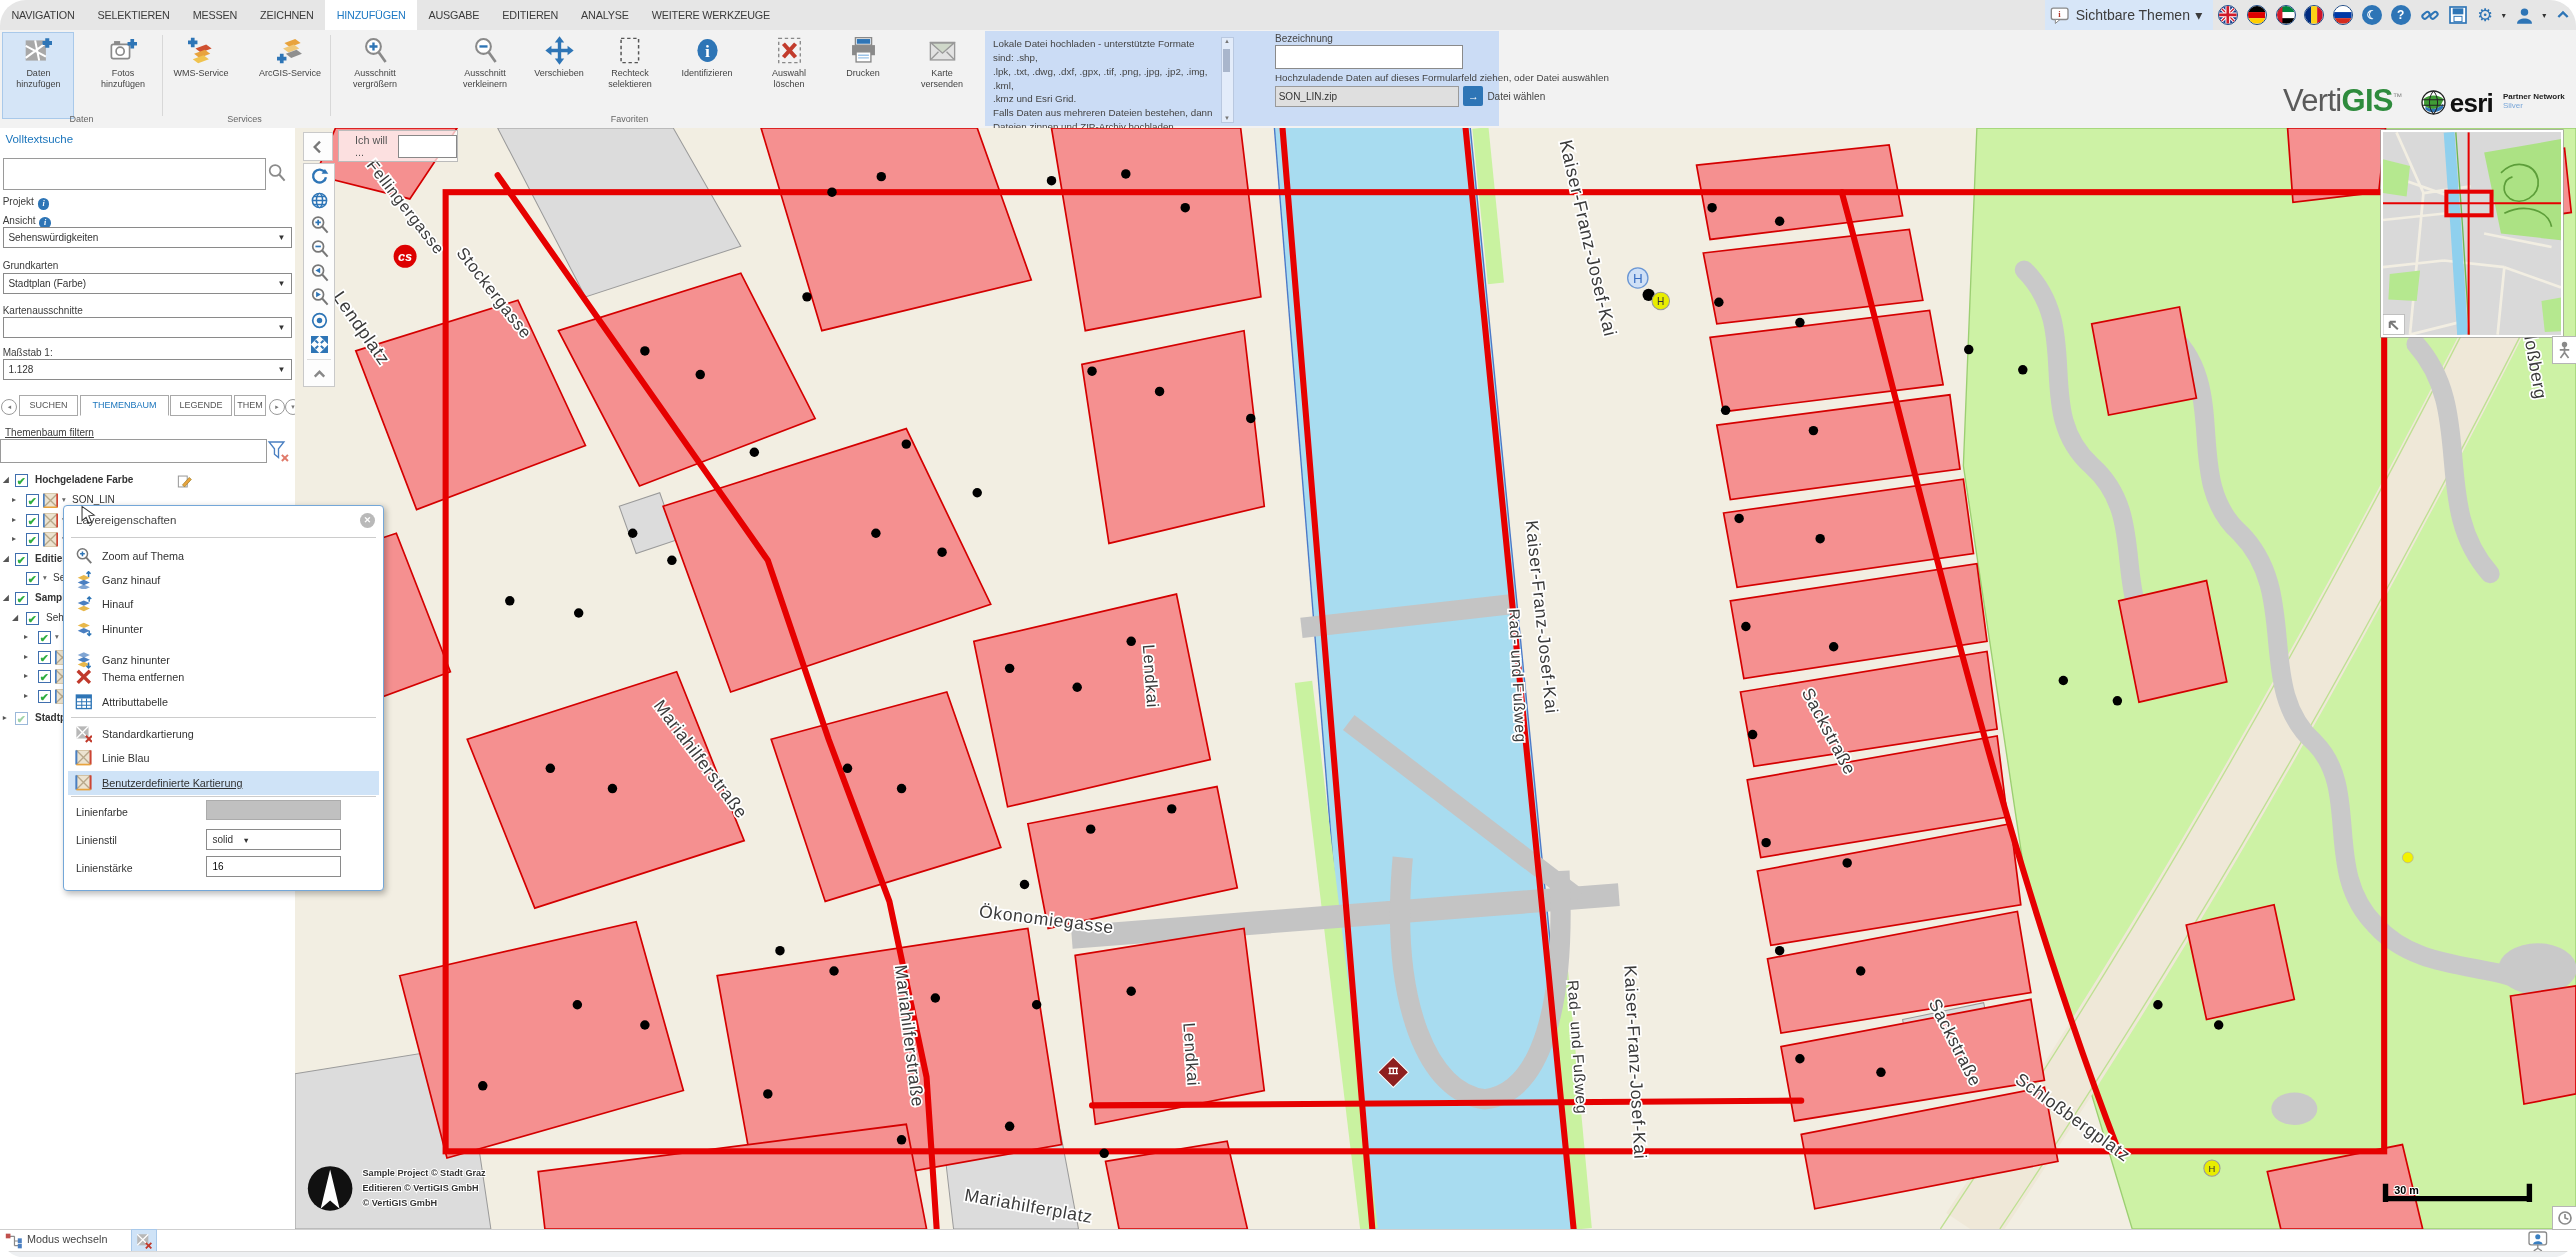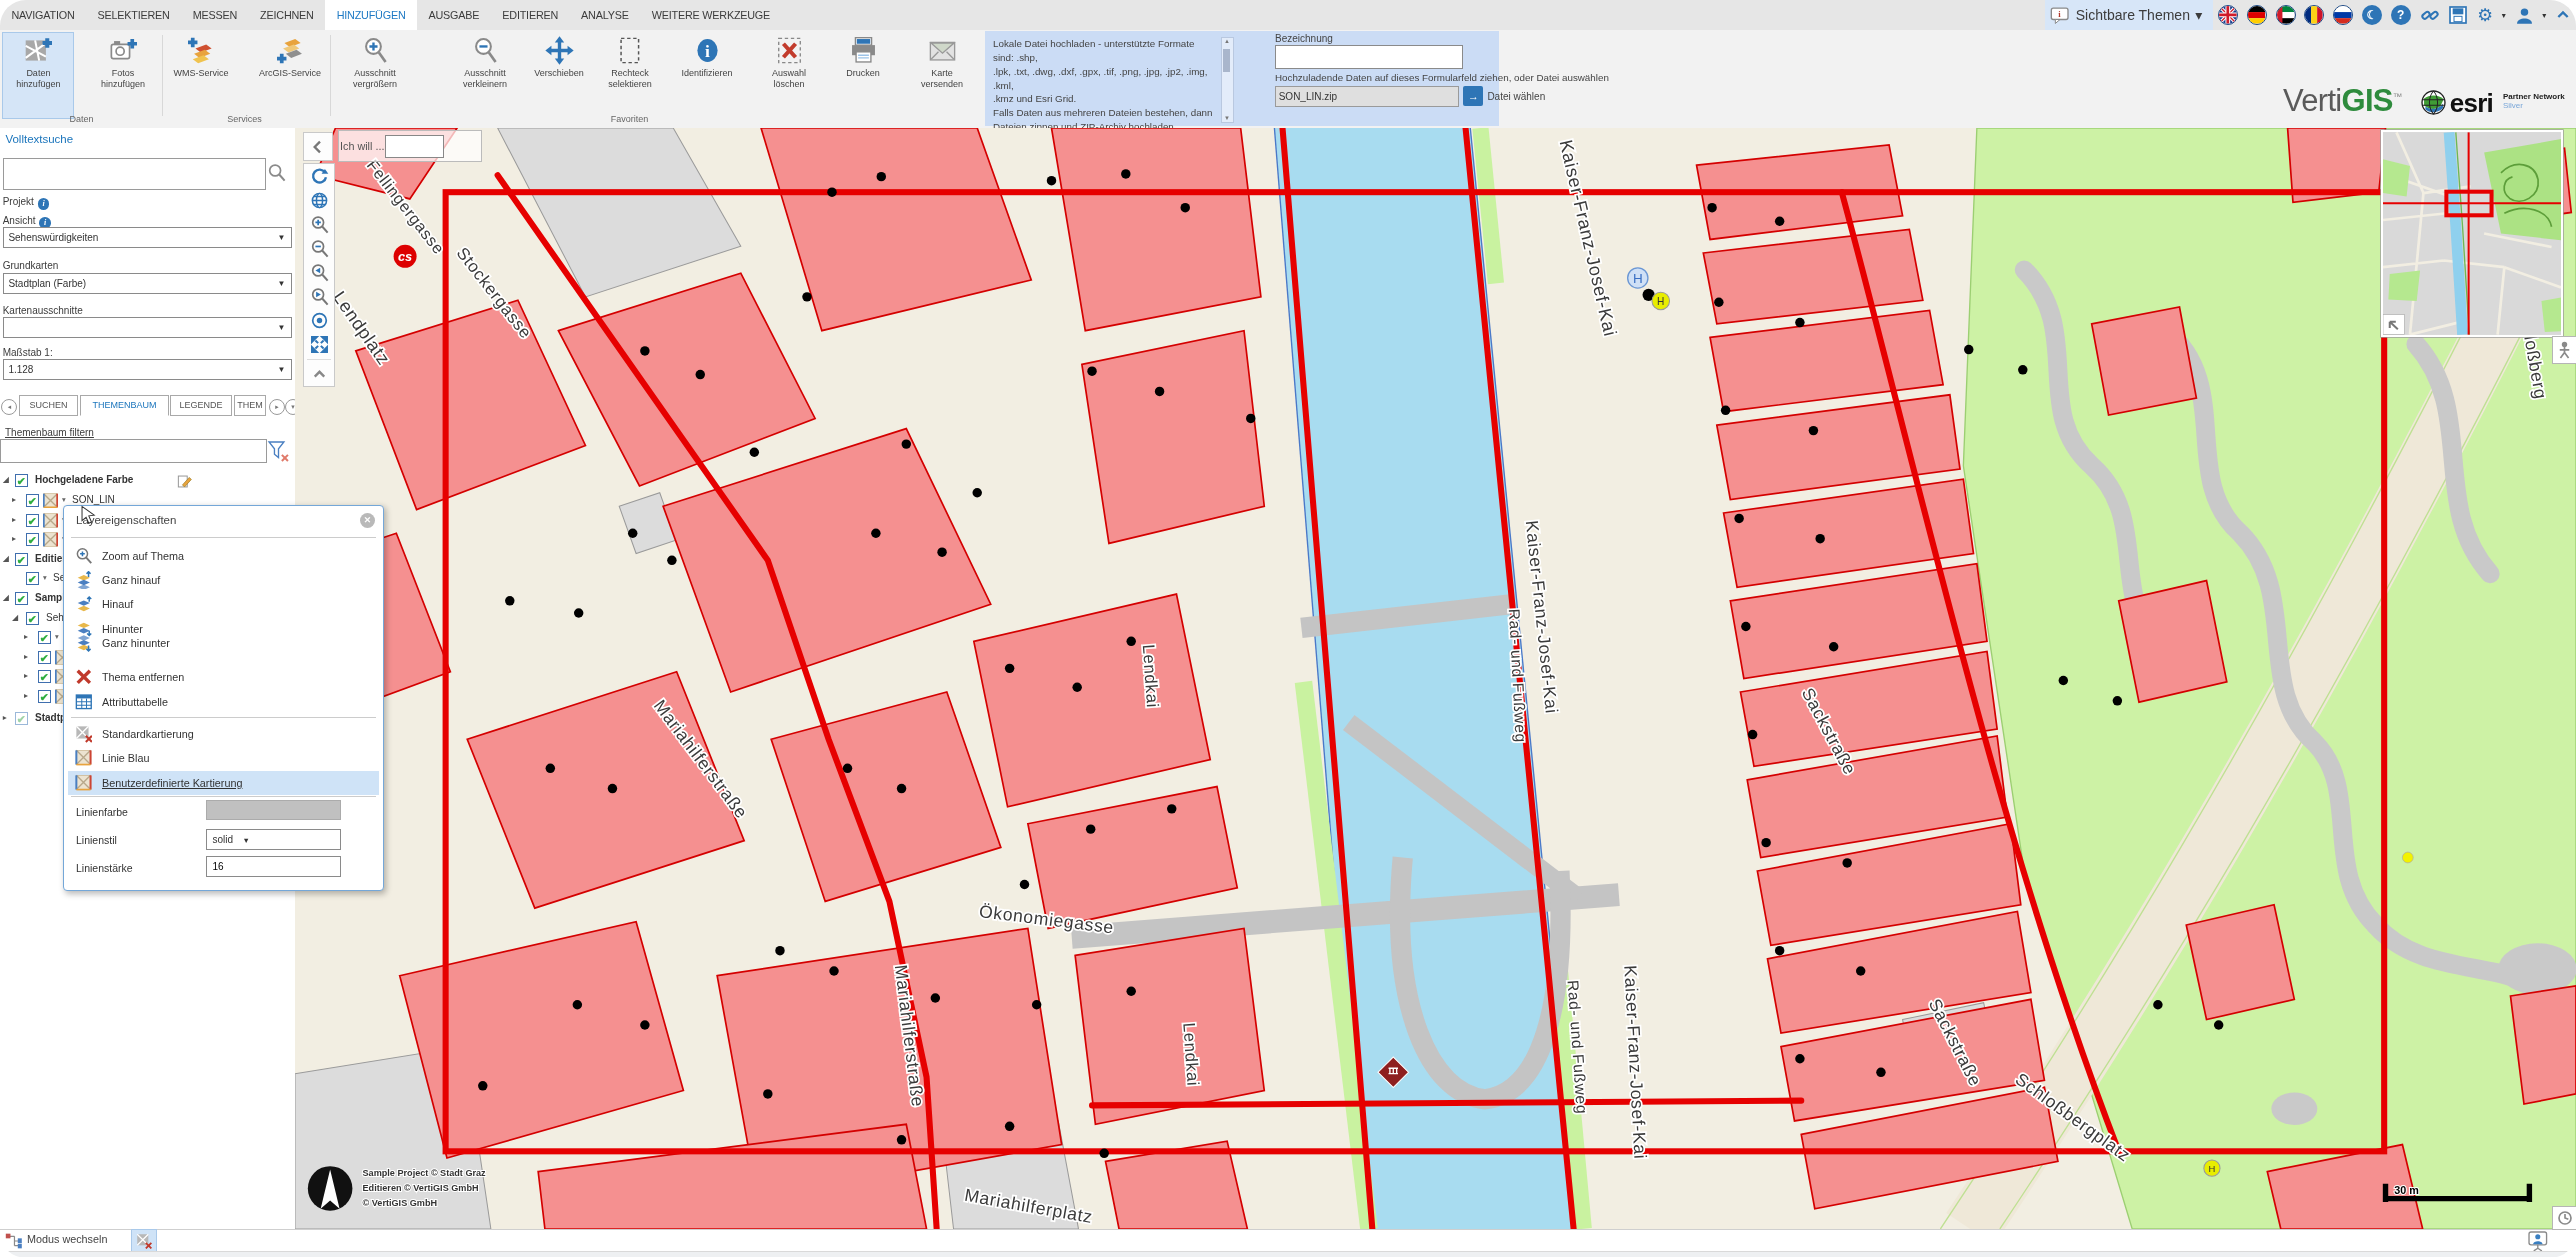--- a/index.html
+++ b/index.html
@@ -64,21 +64,21 @@
   #cmenu .title{position:absolute;left:12px;top:8px;font-size:11.5px;color:#444;}
   #cmenu .close{position:absolute;right:8px;top:6.8px;width:15px;height:15px;border-radius:50%;background:#b9b9b9;color:#fff;font-size:8.8px;font-weight:bold;text-align:center;line-height:15px;cursor:pointer;}
   .cmhr{position:absolute;left:6.8px;right:6.8px;height:0.7px;background:#ccc;}
   .cmi{position:absolute;left:4px;right:4px;height:24px;line-height:24px;font-size:10.8px;color:#333;padding-left:34px;cursor:pointer;}
   .cmi.sel{background:#cfe3f7;text-decoration:underline;}
   .cmi svg{position:absolute;left:6.8px;top:3.4px;}
   .cmflabel{position:absolute;left:12px;font-size:10.5px;color:#333;}
   .cmctl{position:absolute;left:142px;width:135px;box-sizing:border-box;}
   
   #map{left:295px;top:128px;width:2281px;height:1101px;background:#f2eee2;cursor:crosshair;}
-  #ichwill{left:338px;top:130px;width:144px;height:32px;background:rgba(255,255,255,.72);border:0.7px solid #bbb;z-index:20;display:flex;align-items:center;gap:1px;padding-left:1px;box-sizing:border-box;}
+  #ichwill{left:338px;top:130px;width:120px;height:32px;background:rgba(255,255,255,.72);border:0.7px solid #bbb;z-index:20;display:flex;align-items:center;gap:1px;padding-left:16px;box-sizing:border-box;}
   #ichwill span{font-size:10.8px;color:#555;}
   #ichwill input{width:53px;height:19px;border:0.7px solid #888;}
   #collapsebtn{left:303px;top:132px;width:28px;height:27px;background:#fdfdfd;border:0.7px solid #c9c9c9;z-index:20;display:flex;align-items:center;justify-content:center;cursor:pointer;}
   #maptools{left:303px;top:163px;width:30px;background:#fdfdfd;border:0.7px solid #c9c9c9;z-index:20;}
   .mtool{width:30px;height:24px;display:flex;align-items:center;justify-content:center;cursor:pointer;}
   .mtooldiv{height:0.7px;background:#ddd;margin:2.7px 2.7px;}
   #minimap{left:2381px;top:130px;width:182px;height:207px;background:#dcdcdc;border:2px solid #fff;box-shadow:0 0 0 0.7px #999;box-sizing:border-box;z-index:20;cursor:pointer;}
   .edgebtn{background:#fff;border:0.7px solid #b5b5b5;z-index:20;display:flex;align-items:center;justify-content:center;}
   
   #statusbar{left:0;top:1229px;width:2576px;height:21.6px;background:#fff;border-top:0.7px solid #cfcfcf;}
@@ -879,21 +879,21 @@
           <path d="M21 10 V3 M18 6 L21 3 L24 6" stroke="#2e75b6" stroke-width="2.2" fill="none"></path>
         </svg>
       <span>Hinauf</span></div>
     <div class="cmi" style="top:111px">
       <svg width="17.6" height="17.6" viewBox="0 0 26 26">
           <path d="M4 8 l9 -4 l9 4 l-9 4 z" fill="#e8b84b"></path>
           <path d="M4 16 l9 -4 l9 4 l-9 4 z" fill="#4a7fc1"></path>
           <path d="M21 16 V23 M18 20 L21 23 L24 20" stroke="#2e75b6" stroke-width="2.2" fill="none"></path>
         </svg>
       <span>Hinunter</span></div>
-    <div class="cmi" style="top:125px">
+    <div class="cmi" style="top:142px">
       <svg width="17.6" height="17.6" viewBox="0 0 26 26">
           <path d="M4 6 l9 -4 l9 4 l-9 4 z" fill="#4a7fc1" opacity=".7"></path>
           <path d="M4 13 l9 -4 l9 4 l-9 4 z" fill="#4a7fc1"></path>
           <path d="M4 20 l9 -4 l9 4 l-9 4 z" fill="#e8b84b"></path>
           <path d="M20 17 V25 M17 22 L20 25 L23 22" stroke="#2e75b6" stroke-width="2.2" fill="none"></path>
         </svg>
       <span>Ganz hinunter</span></div>
     <div class="cmi" style="top:159px">
       <svg width="17.6" height="17.6" viewBox="0 0 26 26">
           <path d="M4 4 L22 22 M22 4 L4 22" stroke="#c0392b" stroke-width="5"></path>

